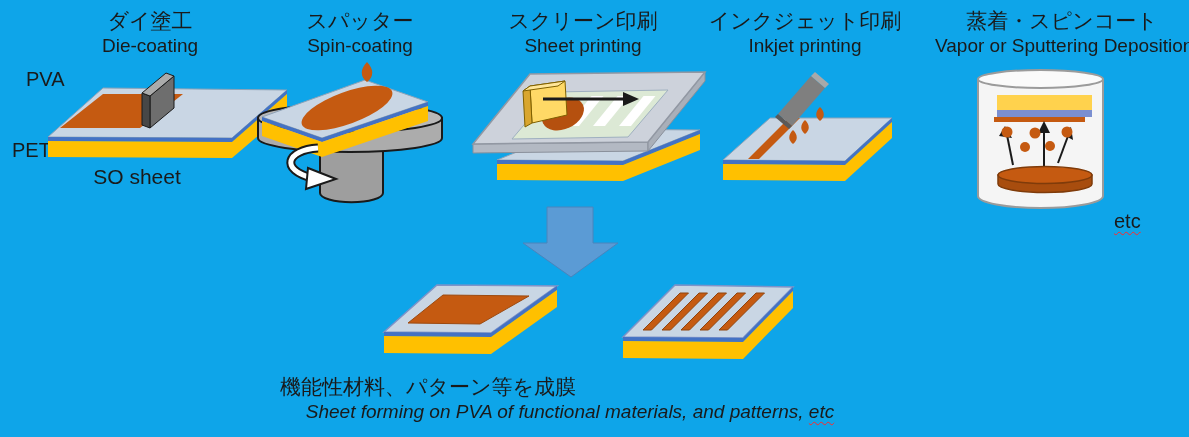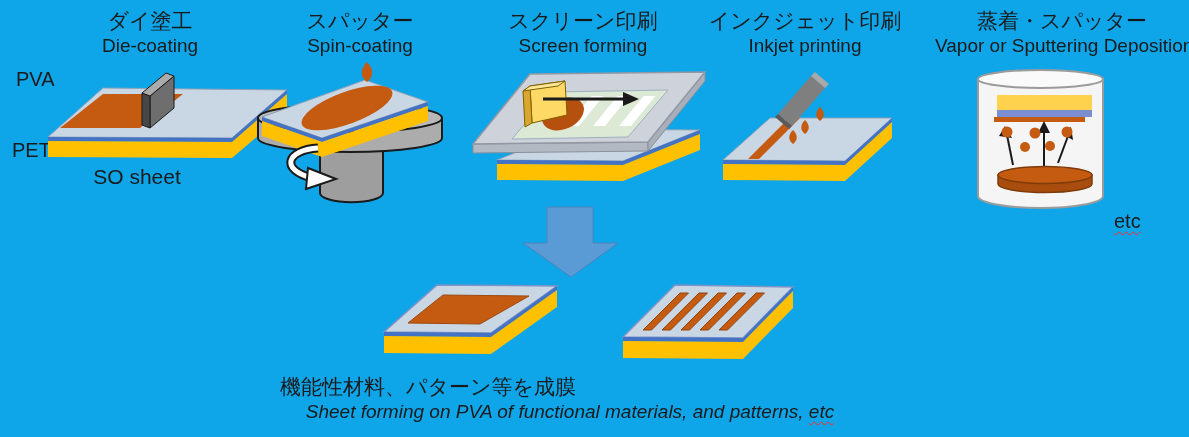--- a/index.html
+++ b/index.html
@@ -63,32 +63,32 @@
   <div class="panel-title" style="left:55px;width:190px;">
     <div class="jp">ダイ塗工</div>
     <div class="en">Die-coating</div>
   </div>
   <div class="panel-title" style="left:265px;width:190px;">
     <div class="jp">スパッター</div>
     <div class="en">Spin-coating</div>
   </div>
   <div class="panel-title" style="left:488px;width:190px;">
     <div class="jp">スクリーン印刷</div>
-    <div class="en">Screen forming</div>
+    <div class="en">Sheet printing</div>
   </div>
   <div class="panel-title" style="left:700px;width:210px;text-align:center;">
     <div class="jp">インクジェット印刷</div>
     <div class="en">Inkjet printing</div>
   </div>
   <div class="panel-title" style="left:935px;width:254px;">
-    <div class="jp">蒸着・スパッター</div>
+    <div class="jp">蒸着・スピンコート</div>
     <div class="en">Vapor or Sputtering Deposition</div>
   </div>
 
-  <div class="side-label" style="left:16px;top:68px;">PVA</div>
+  <div class="side-label" style="left:26px;top:68px;">PVA</div>
   <div class="side-label" style="left:12px;top:139px;">PET</div>
   <div class="so-label" style="left:72px;top:165px;width:130px;">SO sheet</div>
 
   <svg class="abs" style="left:40px;top:70px;" width="252" height="110" viewBox="0 0 252 110">
     <g>
       <polygon points="8,67 192,68 247,20 63,18" style="fill:var(--pva-surface);stroke:var(--sheet-outline);stroke-width:1"></polygon>
       <polygon points="20,58 100,58 143,24 63,24" style="fill:var(--coating-orange)"></polygon>
       <polygon points="8,67 192,68 192,72 8,71" style="fill:var(--pva-edge-blue)"></polygon>
       <polygon points="8,71 192,72 192,88 8,87" style="fill:var(--pet-yellow)"></polygon>
       <polygon points="192,68 247,20 247,24 192,72" style="fill:var(--pva-edge-blue)"></polygon>

